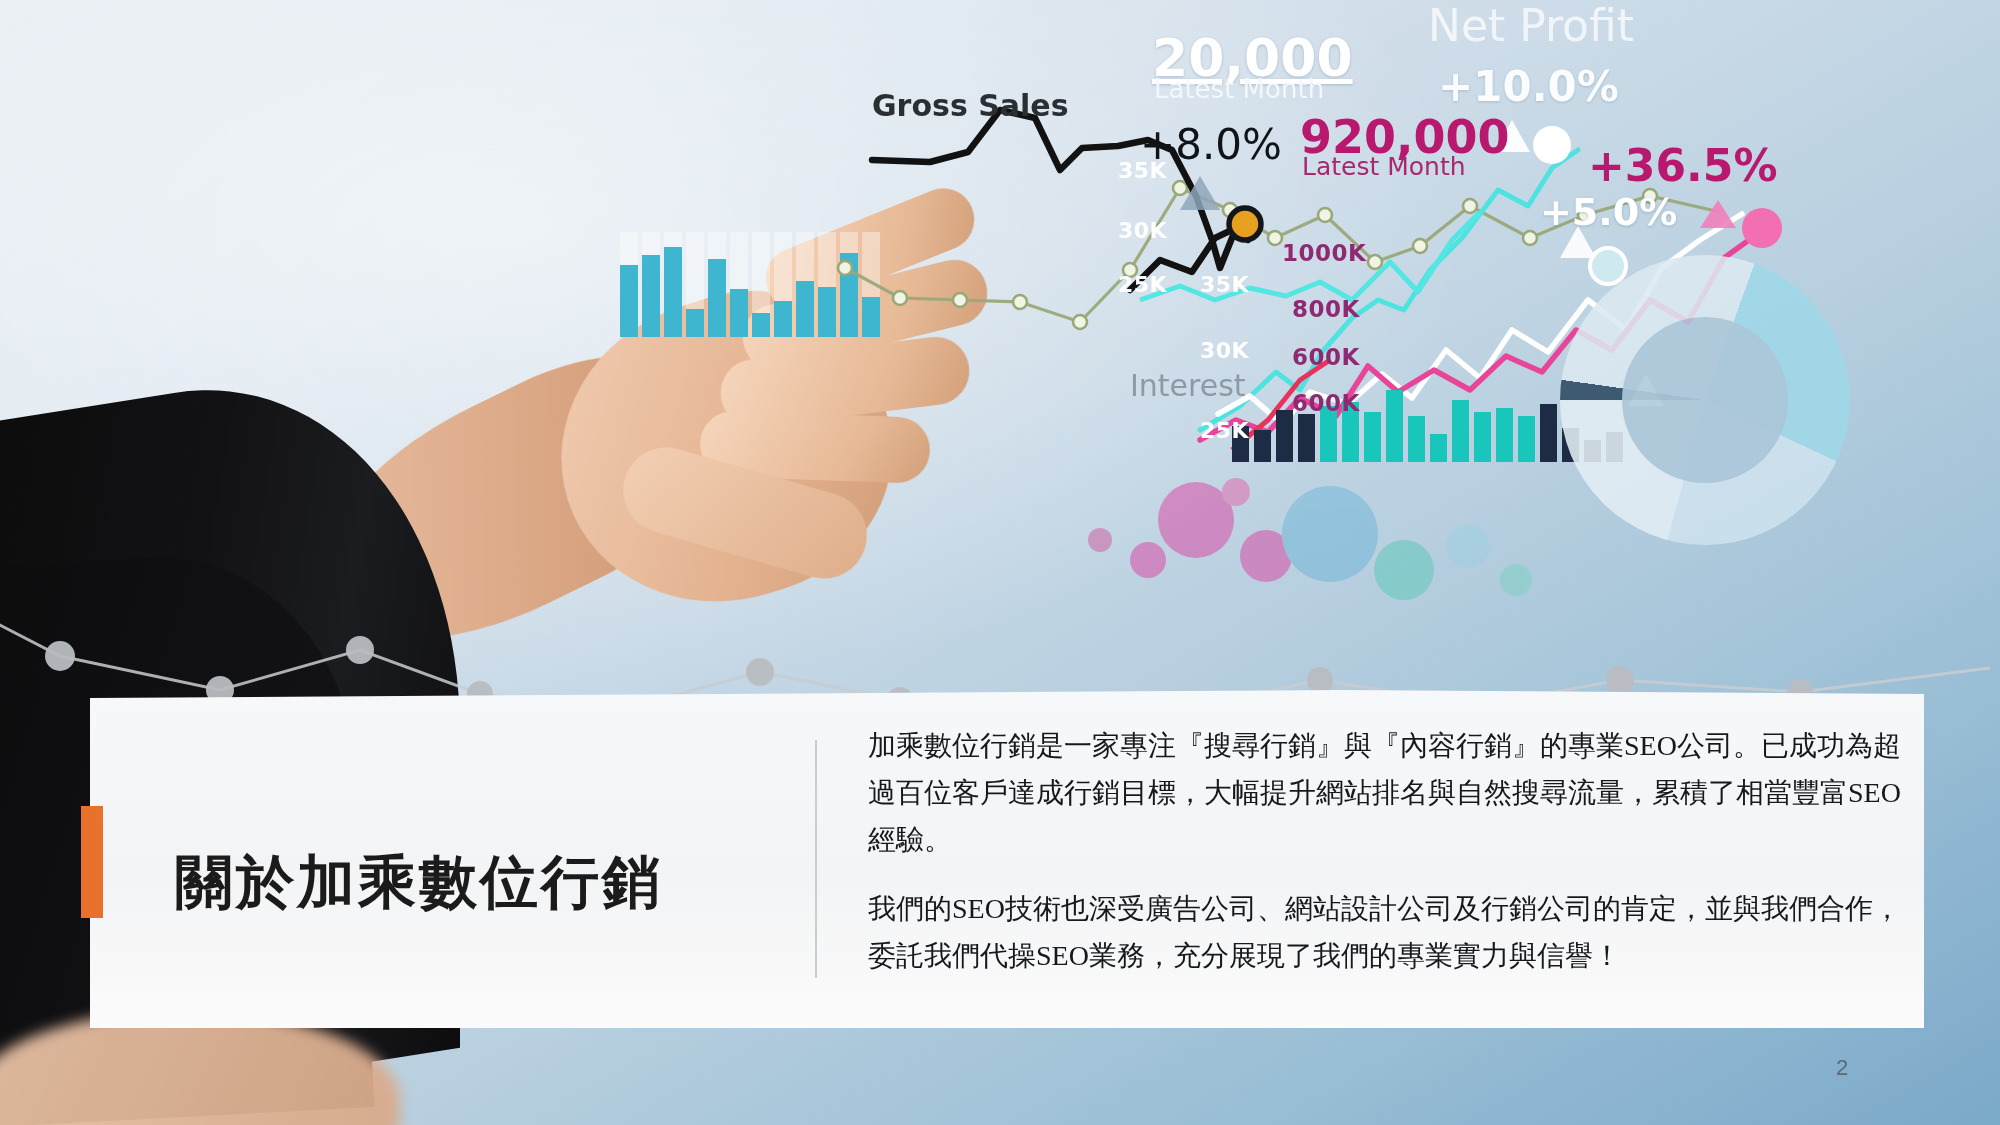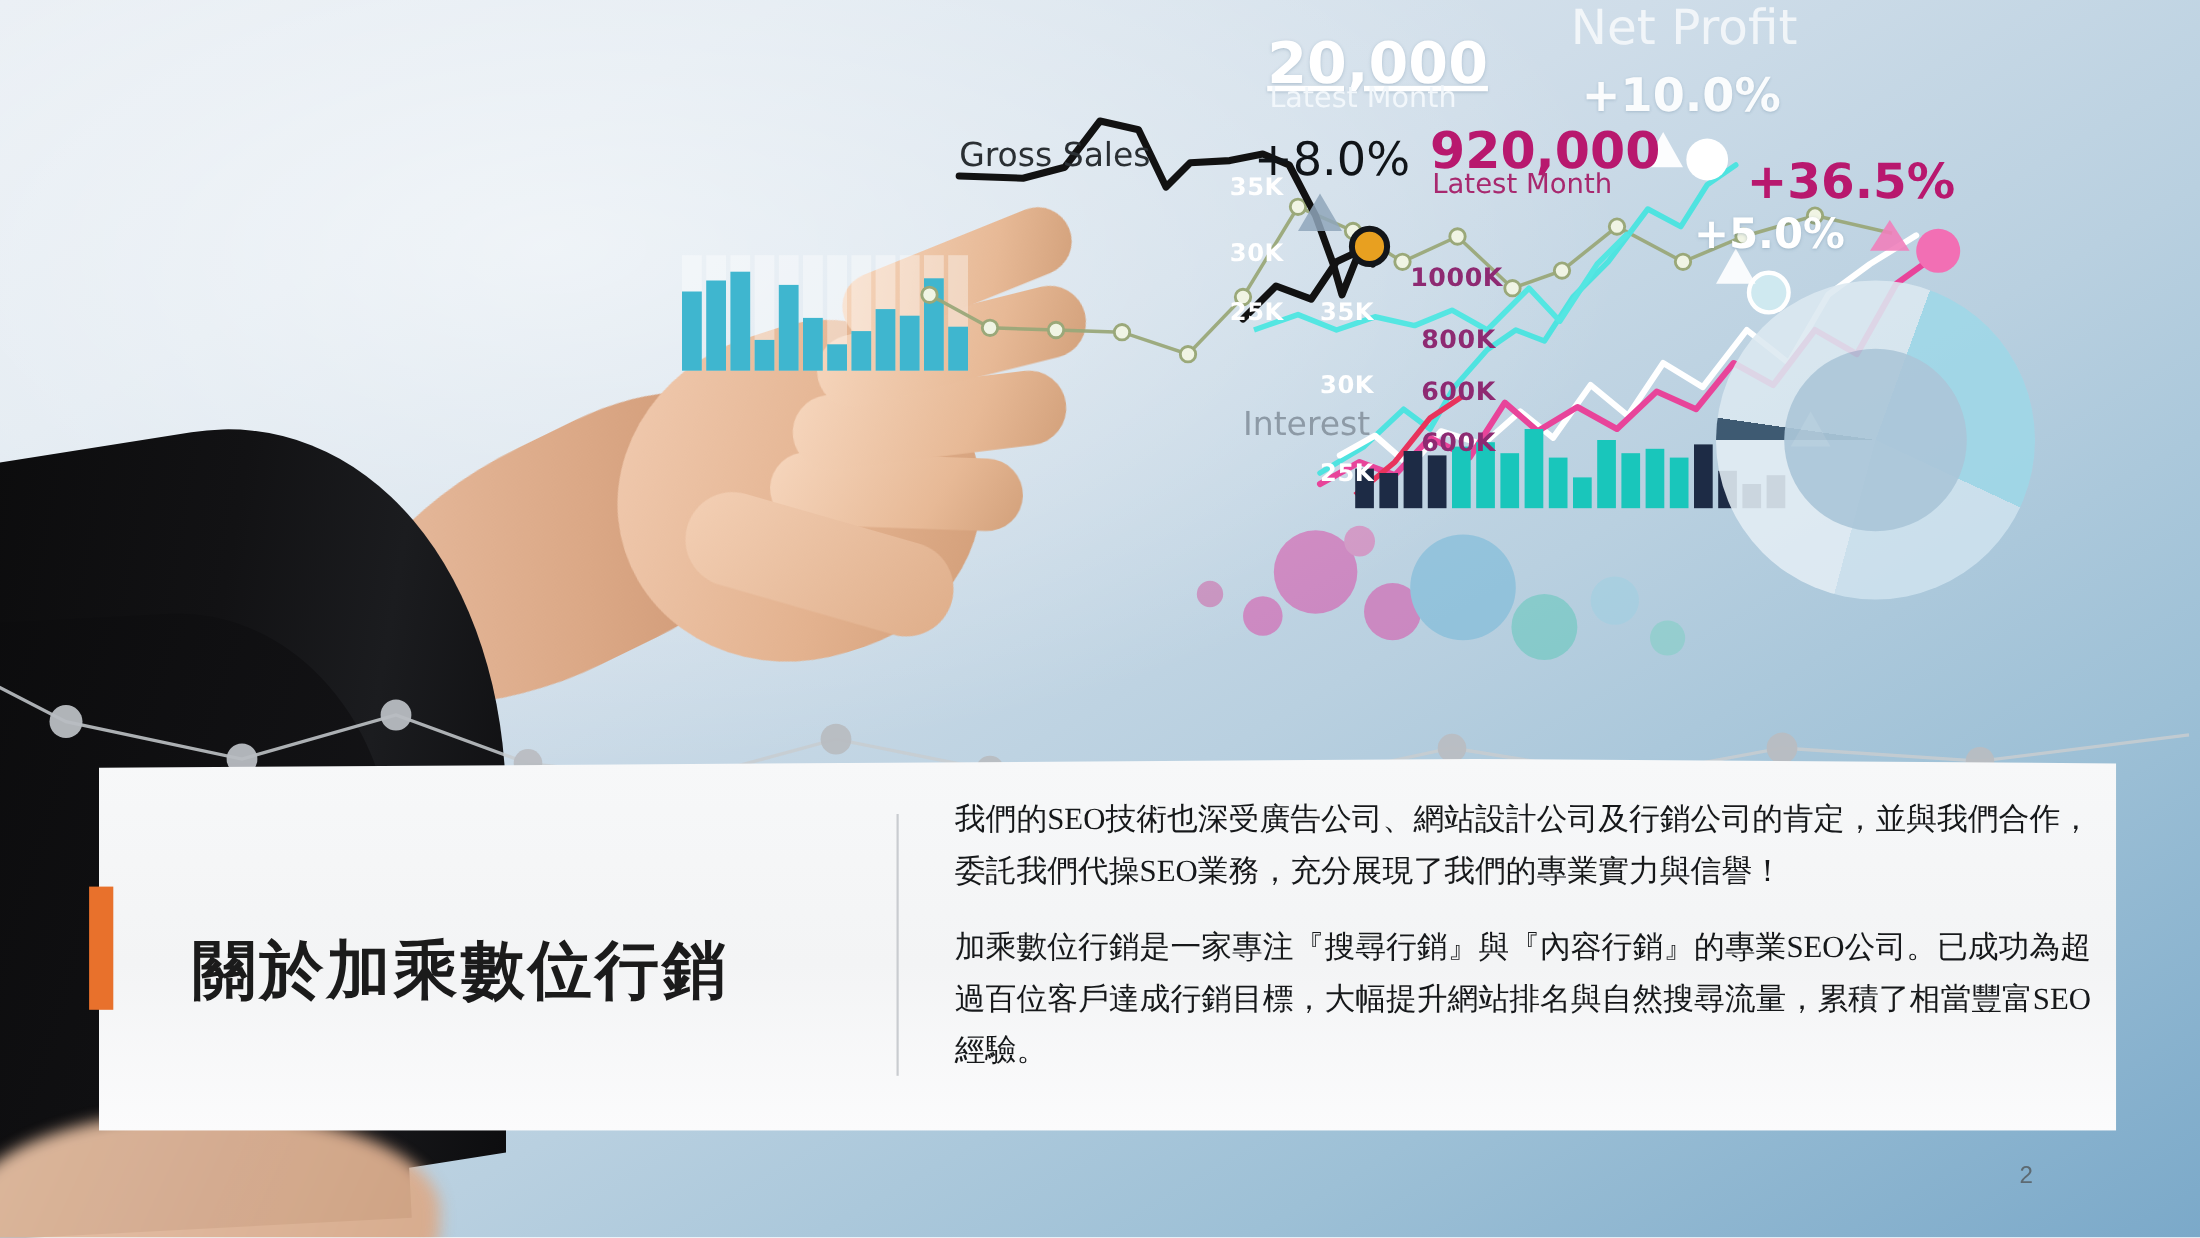--- a/index.html
+++ b/index.html
@@ -259,21 +259,21 @@
       <div class="bfill" style="width:17px;height:54px;background:#19c6bb"></div>
       <div class="bfill" style="width:17px;height:46px;background:#19c6bb"></div>
       <div class="bfill" style="width:17px;height:58px;background:#1d2b45"></div>
       <div class="bfill" style="width:17px;height:34px;background:#1d2b45"></div>
       <div class="bfill" style="width:17px;height:22px;background:#1d2b45"></div>
       <div class="bfill" style="width:17px;height:30px;background:#1d2b45"></div>
     </div>
 
     <div class="donut"></div>
 
-    <div class="lbl darktxt" style="left:872px;top:88px;font-size:30px;font-weight:400;margin-top:36px;">Gross Sales</div>
+    <div class="lbl darktxt" style="left:872px;top:88px;font-size:30px;font-weight:700;">Gross Sales</div>
 
     <div class="lbl big-w" style="left:1152px;top:28px;font-size:52px;text-decoration:underline;">20,000</div>
     <div class="lbl sub-w" style="left:1154px;top:74px;font-size:26px;">Latest Month</div>
 
     <div class="lbl" style="left:1140px;top:120px;font-size:42px;font-weight:normal;color:#101418;">+8.0%</div>
 
     <div class="lbl ghost" style="left:1428px;top:0px;font-size:44px;">Net Profit</div>
     <div class="lbl big-w" style="left:1438px;top:62px;font-size:42px;opacity:.92;">+10.0%</div>
 
     <div class="lbl big-m" style="left:1300px;top:110px;font-size:46px;">920,000</div>
@@ -298,18 +298,18 @@
   </div>
 
   <div class="card"></div>
   <div class="accent"></div>
 
   <h1 class="title">關於加乘數位行銷</h1>
 
   <div class="vdiv"></div>
 
   <div class="body">
+    <p>加乘數位行銷是一家專注『搜尋行銷』與『內容行銷』的專業SEO公司。已成功為超過百位客戶達成行銷目標，大幅提升網站排名與自然搜尋流量，累積了相當豐富SEO經驗。</p>
     <p>我們的SEO技術也深受廣告公司、網站設計公司及行銷公司的肯定，並與我們合作，委託我們代操SEO業務，充分展現了我們的專業實力與信譽！</p>
-    <p>加乘數位行銷是一家專注『搜尋行銷』與『內容行銷』的專業SEO公司。已成功為超過百位客戶達成行銷目標，大幅提升網站排名與自然搜尋流量，累積了相當豐富SEO經驗。</p>
   </div>
 
   <div class="pageno">2</div>
 </div>
 
 </body></html>

